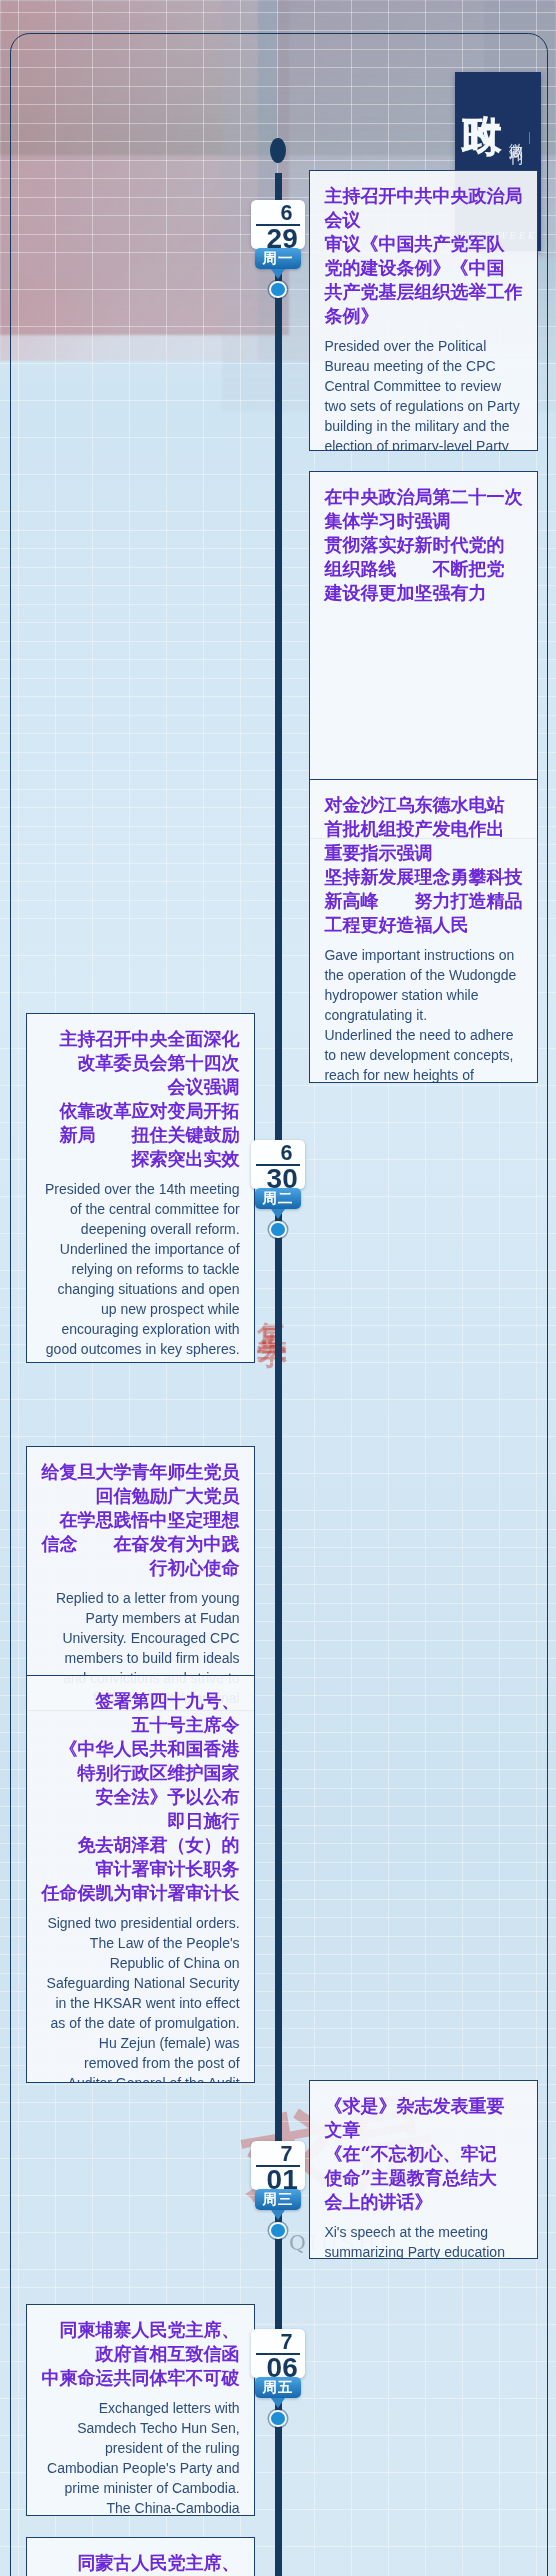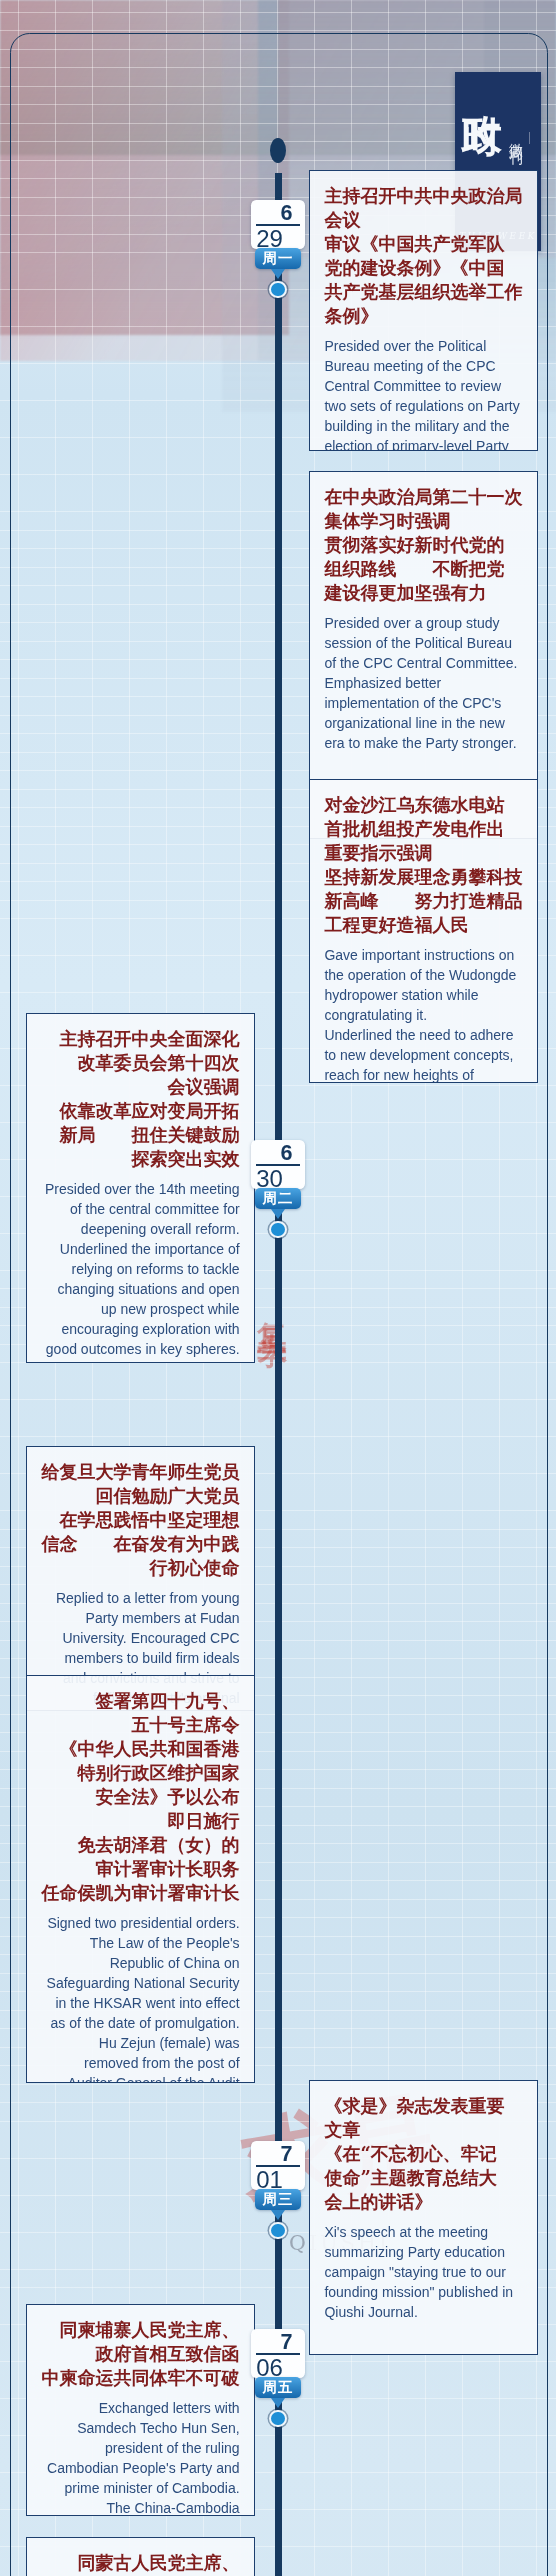--- a/index.html
+++ b/index.html
@@ -44,31 +44,31 @@
   .badge-main{position:absolute;left:7.2px;top:12.4px;writing-mode:vertical-rl;font-family:"DejaVu Serif",serif;
     font-size:40px;font-weight:700;color:#f5f8fb;line-height:1;}
   .badge-sub{position:absolute;right:11.3px;top:60px;writing-mode:vertical-rl;font-family:"DejaVu Serif",serif;
     font-size:14px;color:#e9eef5;letter-spacing:4.1px;border-right:0.5px solid rgba(255,255,255,.35);padding-right:3.1px;}
   .badge-caption{position:absolute;left:0;right:0;bottom:10.3px;text-align:center;font-family:"DejaVu Serif",serif;
     font-style:italic;font-size:8.8px;letter-spacing:2.6px;color:#f2f6fa;}
   
   .card{position:absolute;z-index:4;width:229px;box-sizing:border-box;background:rgba(245,249,252,.93);
     border:1px solid #1d3f6e;padding:13.4px 14.4px 10.3px 14.4px;overflow:hidden;}
   .card-zh{white-space:pre-line;font-family:"DejaVu Serif",serif;font-weight:700;
-    font-size:18px;line-height:24px;color:#7f1d1d;}
+    font-size:18px;line-height:24px;color:#6d28d9;}
   .card-en{white-space:pre-line;margin-top:7.2px;font-size:14px;line-height:20px;color:#2c4d7d;}
   .card-right{left:309px;}
   .card-left{left:26px;text-align:right;}
   
   .marker{position:absolute;left:250px;width:56px;z-index:5;display:flex;flex-direction:column;align-items:center;}
   .m-box{width:54px;height:49px;background:#fdfeff;border-radius:5.2px;box-shadow:0 1px 3.1px rgba(20,50,90,.30);
     box-sizing:border-box;padding:2.1px 5.2px 0 5.2px;}
   .m-month{font-size:21.6px;line-height:21.6px;font-weight:700;color:#16395f;text-align:right;padding-right:7.2px;}
   .m-rule{height:1.5px;background:#16395f;margin:0.5px 0 0.5px 0;}
-  .m-day{font-size:24px;line-height:25px;font-weight:400;color:#16395f;text-align:left;padding-right:2.1px;}
+  .m-day{font-size:28px;line-height:25px;font-weight:700;color:#16395f;text-align:right;padding-right:2.1px;}
   .m-week{margin-top:-1px;width:46px;height:20.6px;border-radius:5px;display:flex;align-items:center;justify-content:center;
     background:linear-gradient(180deg,#49a4e2,#1668ac);color:#fff;font-size:14.4px;font-weight:700;letter-spacing:1px;
     box-shadow:0 1px 2.6px rgba(20,50,90,.30);}
   .m-tri{width:0;height:0;border-left:7.7px solid transparent;border-right:7.7px solid transparent;
     border-top:10.3px solid #2f86c8;}
   .m-dot{margin-top:2.1px;width:13.4px;height:13.4px;border-radius:50%;background:#1e8fd6;border:2.6px solid #eef6fc;
     box-shadow:0 0 0 1.5px rgba(22,57,95,.45);}
 </style>
 </head>
 <body>
@@ -150,21 +150,20 @@
 条例》</div>
     <div class="card-en">Presided over the Political Bureau meeting of the CPC Central Committee to review two sets of regulations on Party building in the military and the election of primary-level Party organizations.</div>
   </div>
 
   <div class="card card-right" style="top:471px;height:368px">
     <div class="card-zh">在中央政治局第二十一次
 集体学习时强调
 贯彻落实好新时代党的
 组织路线　　不断把党
 建设得更加坚强有力</div>
-    <div class="card-en">Presided over a group study session of the Political Bureau of the CPC Central Committee. Emphasized better implementation of the CPC's organizational line in the new era to make the Party stronger.</div>
   </div>
 
   <div class="card card-right" style="top:779px;height:304px">
     <div class="card-zh">对金沙江乌东德水电站
 首批机组投产发电作出
 重要指示强调
 坚持新发展理念勇攀科技
 新高峰　　努力打造精品
 工程更好造福人民</div>
     <div class="card-en">Gave important instructions on the operation of the Wudongde hydropower station while congratulating it.
@@ -198,21 +197,21 @@
 安全法》予以公布
 即日施行
 免去胡泽君（女）的
 审计署审计长职务
 任命侯凯为审计署审计长</div>
     <div class="card-en">Signed two presidential orders.
 The Law of the People's Republic of China on Safeguarding National Security in the HKSAR went into effect as of the date of promulgation.
 Hu Zejun (female) was removed from the post of Auditor General of the Audit Office. Hou Kai was appointed as Auditor General of the audit office.</div>
   </div>
 
-  <div class="card card-right" style="top:2080px;height:275px">
+  <div class="card card-right" style="top:2080px;height:179px">
     <div class="card-zh">《求是》杂志发表重要
 文章
 《在“不忘初心、牢记
 使命”主题教育总结大
 会上的讲话》</div>
     <div class="card-en">Xi's speech at the meeting summarizing Party education campaign "staying true to our founding mission" published in Qiushi Journal.</div>
   </div>
 
   <div class="card card-left" style="top:2304px;height:212px">
     <div class="card-zh">同柬埔寨人民党主席、

